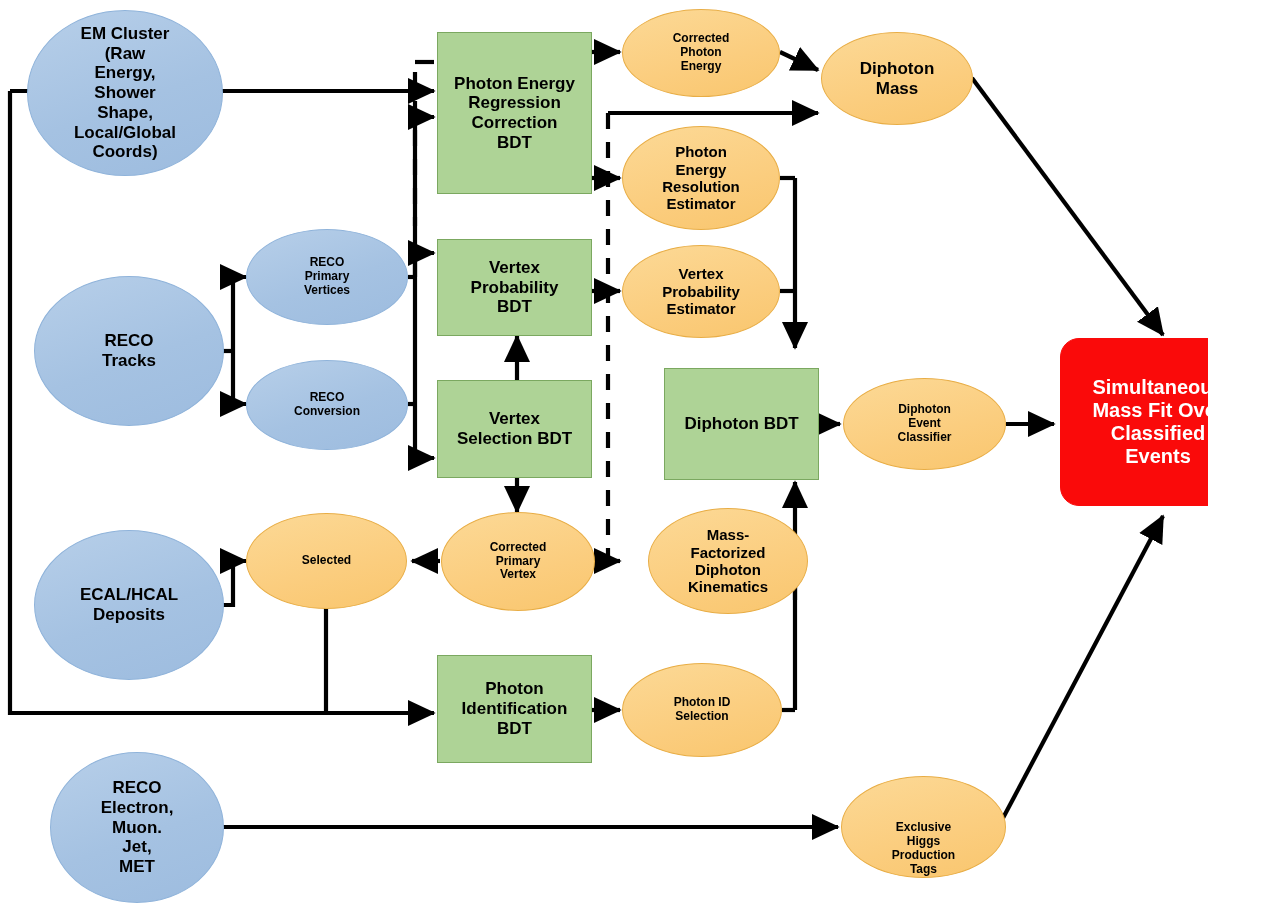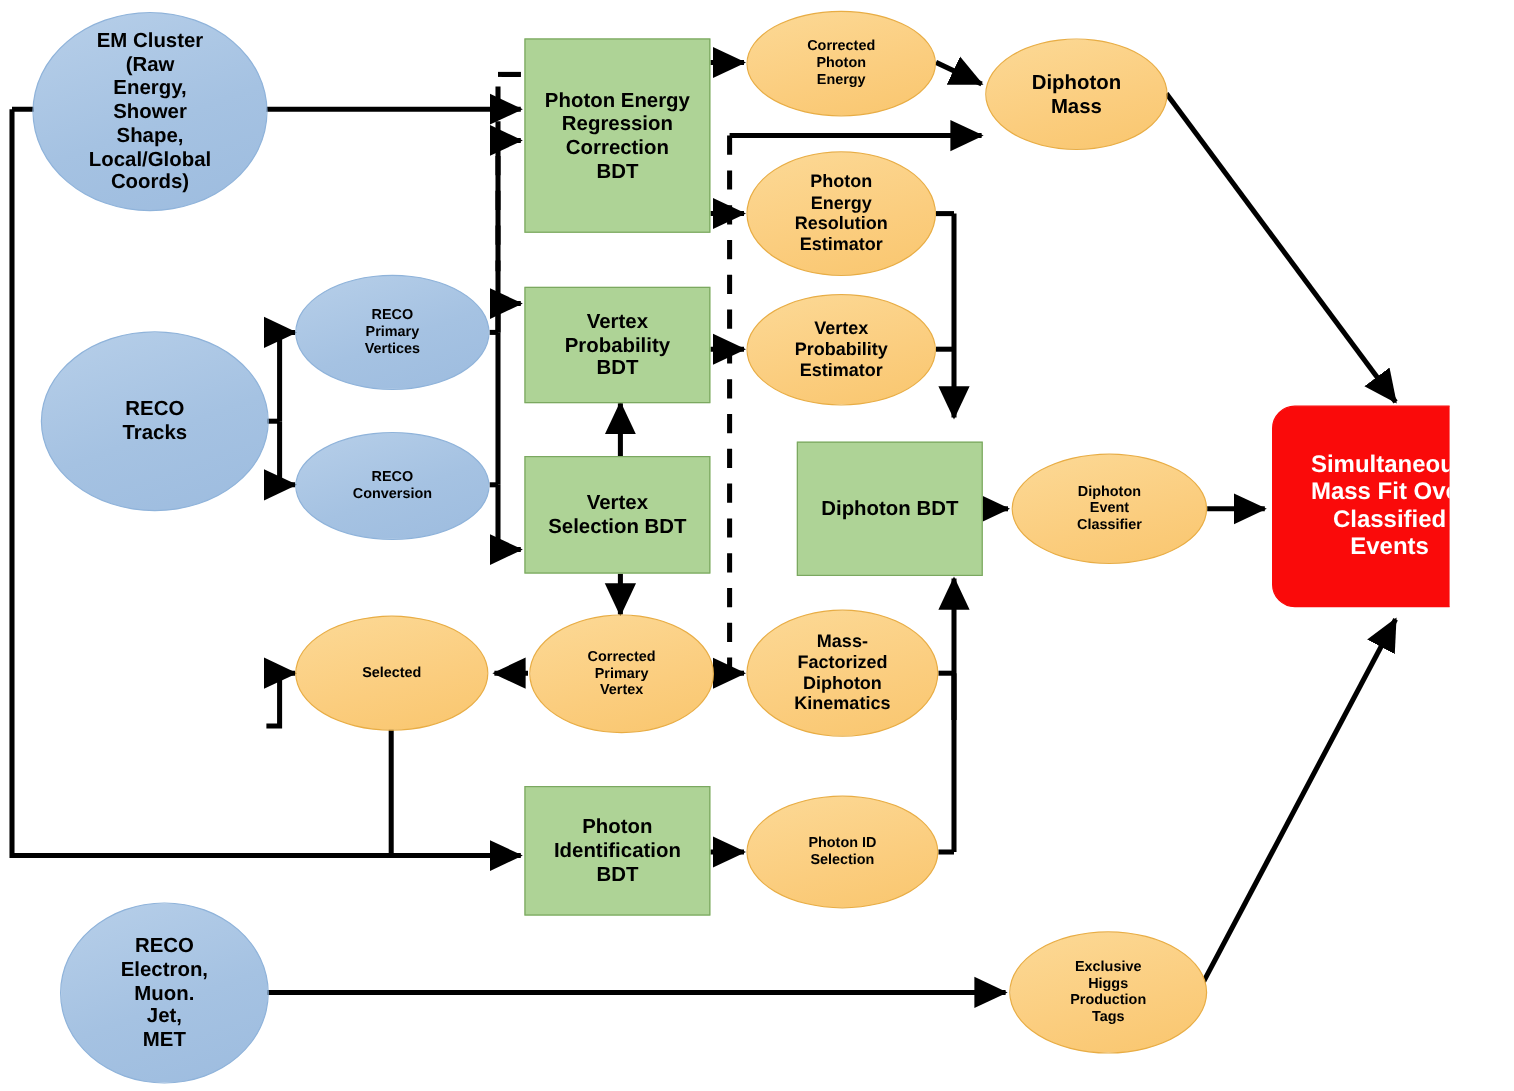--- a/index.html
+++ b/index.html
@@ -143,20 +143,24 @@
 Shape,
 Local/Global
 Coords)</span>
   </div>
 
   <div class="node blue fs17" style="left:34px;top:276px;width:190px;height:150px;">
     <span class="lbl">RECO
 Tracks</span>
   </div>
 
+  <div class="node blue fs17" style="left:34px;top:530px;width:190px;height:150px;">
+    <span class="lbl">ECAL/HCAL
+Deposits</span>
+  </div>
 
   <div class="node blue fs17" style="left:50px;top:752px;width:174px;height:151px;">
     <span class="lbl">RECO
 Electron,
 Muon.
 Jet,
 MET</span>
   </div>
 
   <div class="node blue fs16" style="left:246px;top:229px;width:162px;height:96px;">
@@ -225,39 +229,39 @@
   <div class="node orange fs16" style="left:246px;top:513px;width:161px;height:96px;">
     <span class="lbl">Selected</span>
   </div>
 
   <div class="node orange fs16" style="left:441px;top:512px;width:154px;height:99px;">
     <span class="lbl">Corrected
 Primary
 Vertex</span>
   </div>
 
-  <div class="node orange fs15" style="left:622px;top:508px;width:160px;height:106px;">
+  <div class="node orange fs15" style="left:648px;top:508px;width:160px;height:106px;">
     <span class="lbl">Mass-
 Factorized
 Diphoton
 Kinematics</span>
   </div>
 
   <div class="node orange fs16" style="left:622px;top:663px;width:160px;height:94px;">
     <span class="lbl">Photon ID
 Selection</span>
   </div>
 
   <div class="node orange fs16" style="left:843px;top:378px;width:163px;height:92px;">
     <span class="lbl">Diphoton
 Event
 Classifier</span>
   </div>
 
-  <div class="node orange fs16" style="left:841px;top:776px;width:165px;height:102px;">
+  <div class="node orange fs16" style="left:841px;top:776px;width:165px;height:102px;align-items:flex-end;">
     <span class="lbl">Exclusive
 Higgs
 Production
 Tags</span>
   </div>
 
   <div class="node red fs20" style="left:1060px;top:338px;width:196px;height:168px;">
     <span class="lbl">Simultaneous
 Mass Fit Over
 Classified

